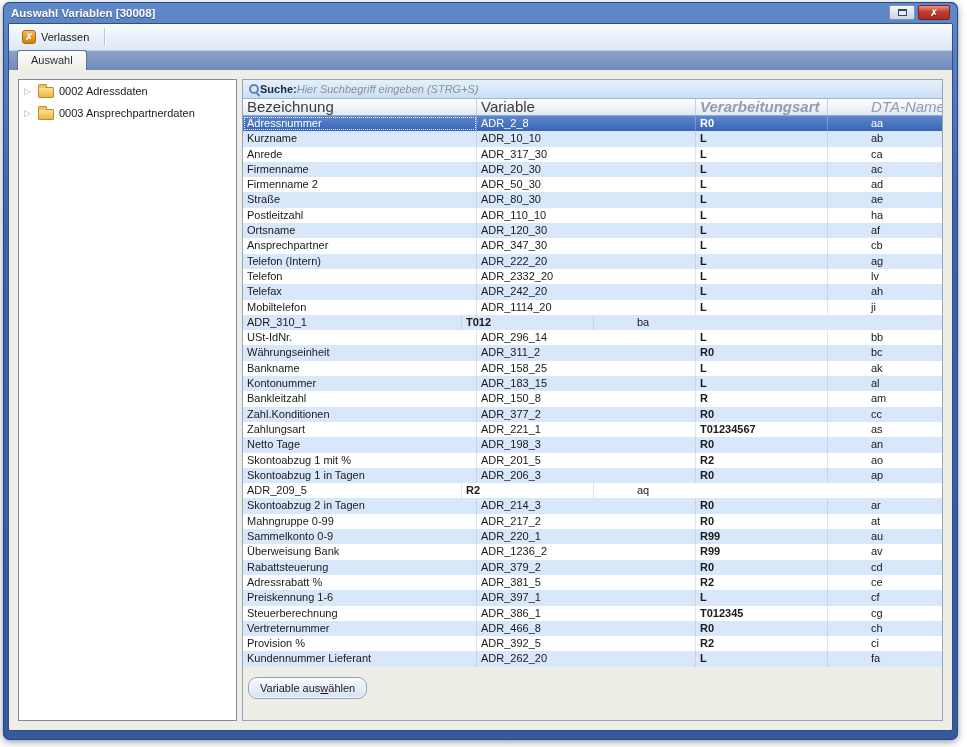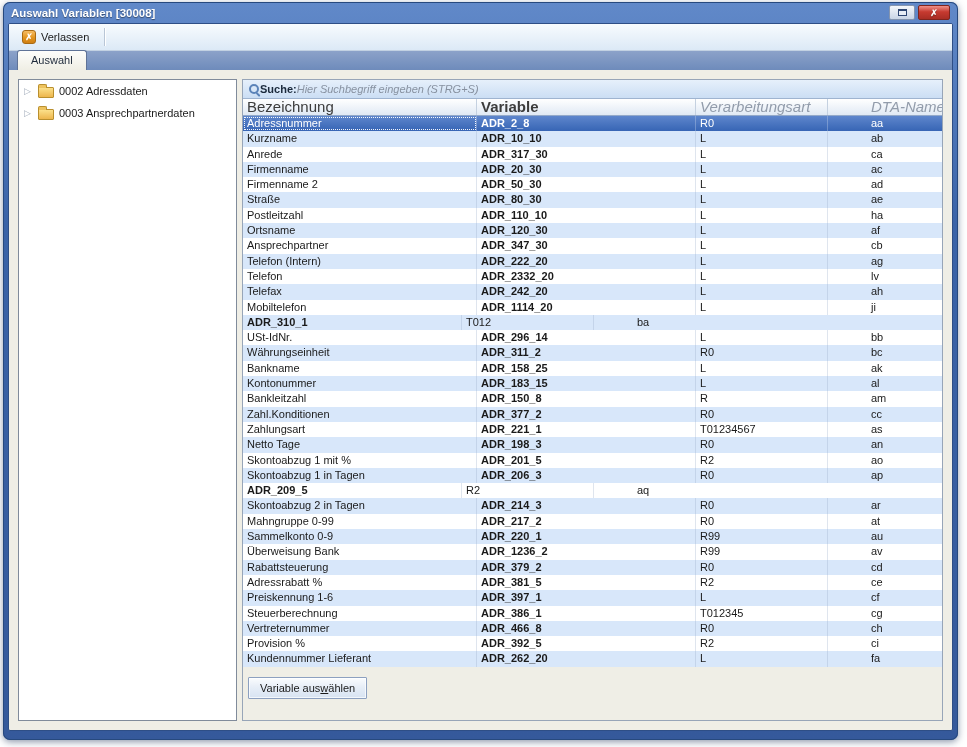--- a/index.html
+++ b/index.html
@@ -55,21 +55,21 @@
   .search-label { font-size:11px; font-weight:bold; color:#1b2a3c; }
   .search-input { flex:1; height:15px; background:transparent; border:none; outline:none; font-size:11px; font-family:"Liberation Sans",sans-serif; }
   .search-input::placeholder { color:#8791a0; font-style:italic; }
 
   .grid-area { flex:none; display:flex; }
   .grid-main { flex:1; display:flex; flex-direction:column; }
   .header-row { height:17px; display:flex; background:linear-gradient(#ffffff,#e0e9f4); border-bottom:1px solid #93a9c9; }
   .hcell { font-size:15px; line-height:16px; padding-left:4px; color:#3c3c3c; border-right:1px solid #c5d1e0;
     white-space:nowrap; overflow:hidden; cursor:pointer; }
   .hcell.muted { color:#929cab; font-style:italic; }
-  .col-0 { width:234px; flex:none; } .col-1 { width:219px; flex:none;font-weight:bold; } .col-2 { width:132px; flex:none; } .col-3 { flex:1;margin-left:39px; }
+  .col-0 { width:234px; flex:none; } .col-1 { width:219px; flex:none; } .col-2 { width:132px; flex:none;font-weight:bold; } .col-3 { flex:1;margin-left:39px; }
 
   .grid-body { height:551px; background:#fff; overflow:hidden; }
   .grid-row { height:15.3px; display:flex; cursor:pointer; }
   .grid-row.alt { background:#d8e7fa; }
   .grid-row.selected { background:linear-gradient(#5e86cc,#3765b5); }
   .cell { font-size:11px; line-height:15px; padding-left:4px; color:#1a1a1a; border-right:1px solid rgba(150,170,200,.30);
     white-space:nowrap; overflow:hidden; }
   .grid-row.selected .cell { color:#fff; border-right-color:rgba(255,255,255,.25); }
   .grid-row.selected .cell.focused { outline:1px dotted rgba(255,255,255,.95); outline-offset:-2px; }
 
@@ -89,21 +89,21 @@
   .ico-cols { width:10px; height:9px; border-left:1px solid #4b7bc8; border-right:1px solid #4b7bc8;
     background:repeating-linear-gradient(90deg,transparent 0 2px,#4b7bc8 2px 4px); cursor:pointer; }
   .ico-mag { position:relative; width:11px; height:11px; cursor:pointer; }
   .ico-mag::before { content:""; position:absolute; left:1px; top:1px; width:5px; height:5px; border:2px solid #4b7bc8; border-radius:50%; }
   .ico-mag::after { content:""; position:absolute; left:8px; top:8px; width:4px; height:2px; background:#4b7bc8; transform:rotate(45deg); transform-origin:0 0; }
   .ico-bm { font-size:7px; font-weight:bold; color:#4b7bc8; letter-spacing:0; cursor:pointer; }
   .ico-filter { display:flex; flex-direction:column; align-items:center; gap:1px; cursor:pointer; }
 
   .grid-footer { flex:1; padding:10px 5px; }
   .select-btn { display:inline-flex; padding:4px 11px; font-size:11px; color:#1a1a1a; cursor:pointer;
-    border:1px solid #8ca0c0; border-radius:1px; background:linear-gradient(#fafcfe,#e7eef7 45%,#d7e3f2);
+    border:1px solid #8ca0c0; border-radius:9px; background:linear-gradient(#fafcfe,#e7eef7 45%,#d7e3f2);
     box-shadow:0 0 0 1px rgba(255,255,255,.7) inset; }
   .select-btn .accel { text-decoration:underline; }
 </style>
 </head>
 <body>
 
 <div class="window">
   <div class="titlebar">
     <span class="title">Auswahl Variablen [30008]</span>
     <span class="tb-buttons">

